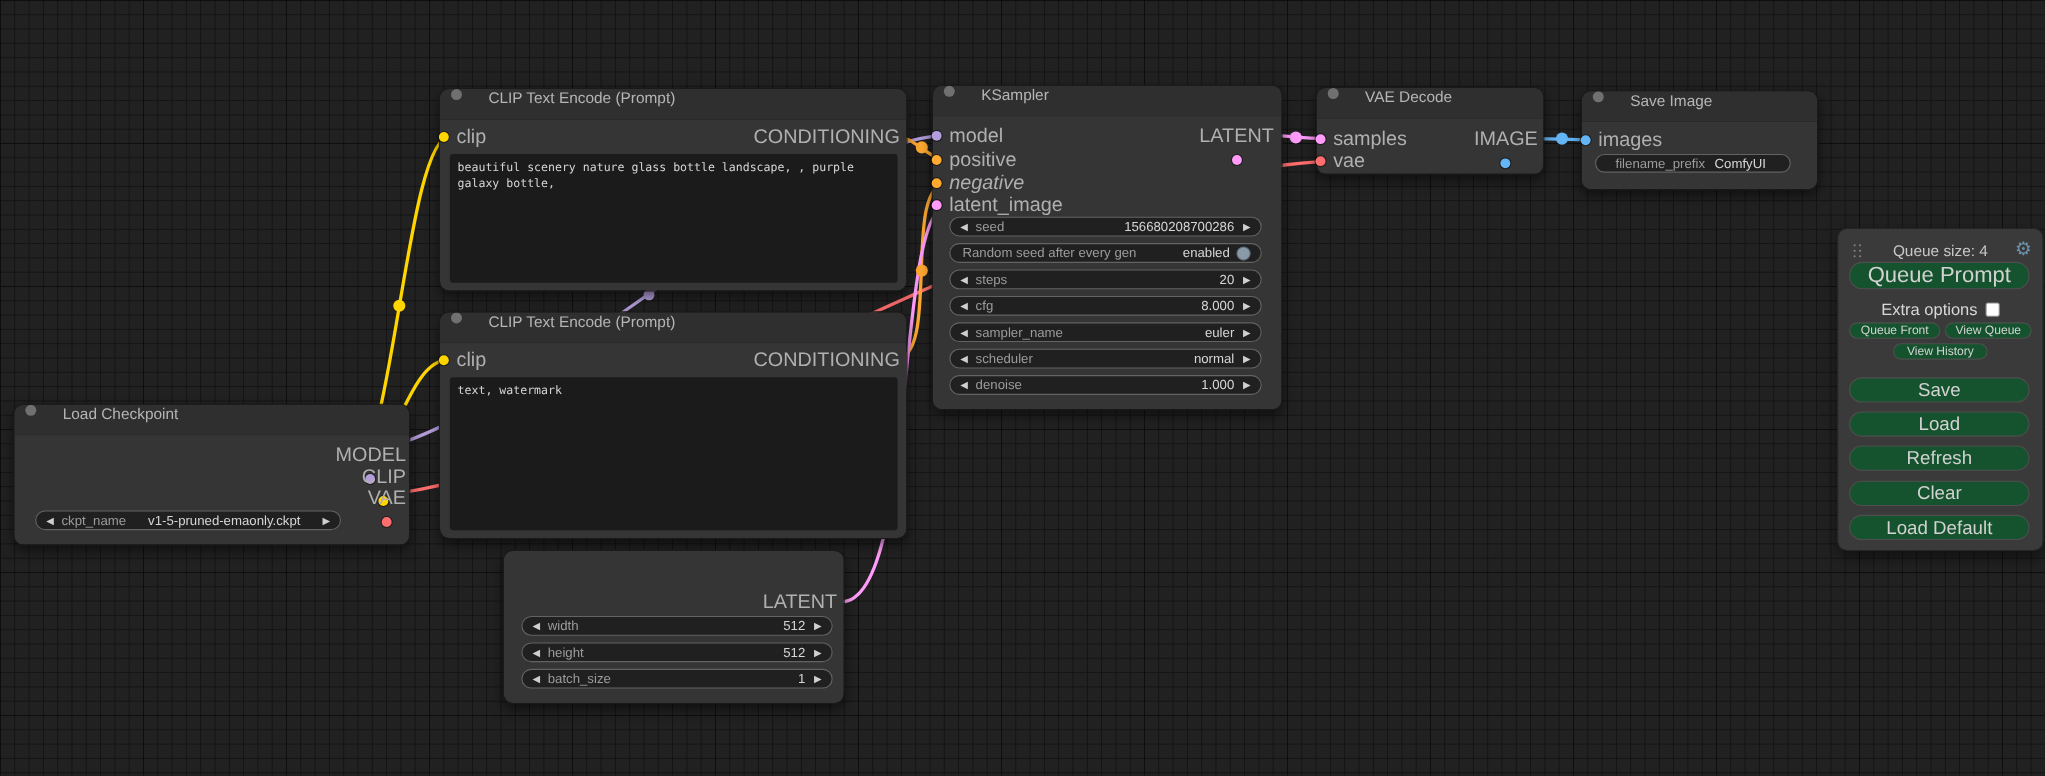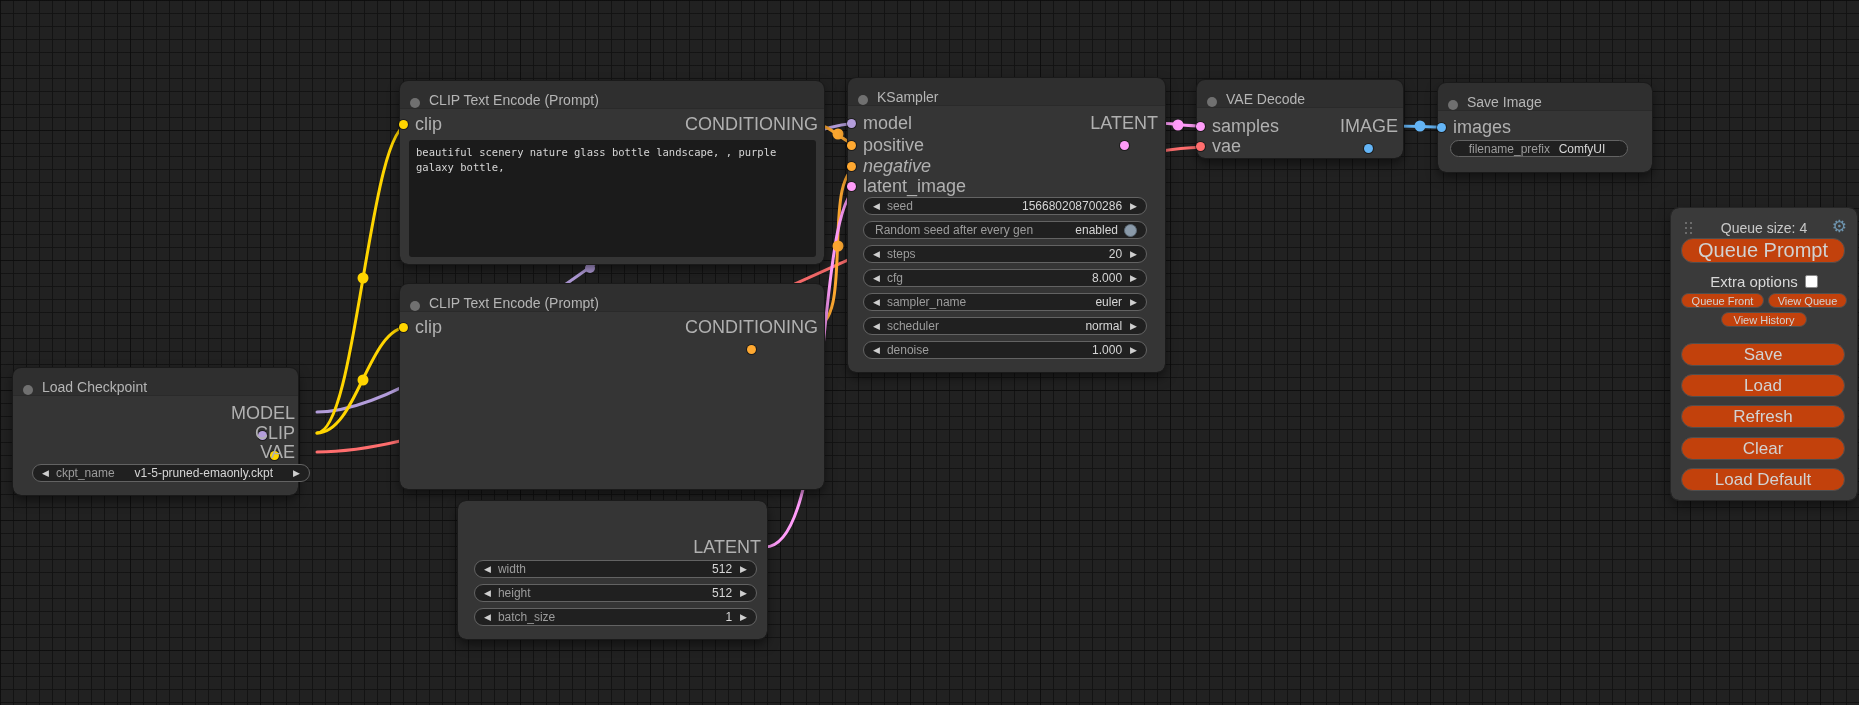--- a/index.html
+++ b/index.html
@@ -29,21 +29,21 @@
   .dt-vae{fill:var(--vae);} .dt-cond{fill:var(--cond);}
   .dt-latent{fill:var(--latent);} .dt-image{fill:var(--image);}
 
   .node{
     position:absolute;z-index:2;background:var(--node-bg);
     border-radius:8px;box-shadow:0 5px 12px rgba(0,0,0,.55);
     outline:1px solid #1a1a1a;
   }
   .node-title{
     height:28px;background:var(--title-bg);border-radius:8px 8px 0 0;
-    display:flex;align-items:flex-end;gap:9px;padding-left:10px;
+    display:flex;align-items:flex-start;gap:24px;padding-left:10px;
     border-bottom:1px solid #2a2a2a;box-sizing:border-box;
   }
   .tdot{width:10px;height:10px;border-radius:50%;background:#707070;flex:none;}
   .ttext{color:#b5b5b5;font-size:14px;white-space:nowrap;}
   .slot{position:absolute;height:20px;display:flex;align-items:center;gap:7px;}
   .slot.in{left:-1px;}
   .slot.out{right:3px;flex-direction:column;}
   .pdot{width:9px;height:9px;border-radius:50%;flex:none;box-shadow:0 0 0 1px rgba(0,0,0,.45);}
   .c-model{background:var(--model);} .c-clip{background:var(--clip);}
   .c-vae{background:var(--vae);} .c-cond{background:var(--cond);}
@@ -71,21 +71,21 @@
   .qpanel{
     position:absolute;z-index:3;background:#3a3a3a;border-radius:8px;
     box-shadow:0 6px 14px rgba(0,0,0,.5);outline:1px solid #262626;
   }
   .qheader{position:absolute;top:10px;left:0;right:0;height:20px;}
   .qsize{position:absolute;left:0;right:0;text-align:center;color:#c8c8c8;font-size:14px;line-height:20px;}
   .gear{position:absolute;right:10px;top:-1px;color:#6d93ad;font-size:17px;line-height:20px;}
   .drag-dots{position:absolute;left:14px;top:4px;width:2px;height:2px;background:#7d7d7d;border-radius:50%;
     box-shadow:0 5px #7d7d7d,0 10px #7d7d7d,5px 0 #7d7d7d,5px 5px #7d7d7d,5px 10px #7d7d7d;}
   .qbtn{
-    position:absolute;background:#c2410c;border:1px solid #4f4f4f;border-radius:12px;
+    position:absolute;background:#14532d;border:1px solid #4f4f4f;border-radius:12px;
     color:#d2d2d2;display:flex;align-items:center;justify-content:center;box-sizing:border-box;
   }
   .qbtn.big{left:10px;width:164px;height:23px;font-size:17px;}
   .qbtn.prompt{left:10px;top:30px;width:164px;height:25px;font-size:20px;}
   .qbtn.small{height:15px;font-size:11px;border-radius:9px;}
   .extra-row{position:absolute;top:64px;left:0;right:0;height:18px;display:flex;align-items:center;justify-content:center;gap:7px;color:#d8d8d8;font-size:15px;}
   .checkbox{width:13px;height:13px;background:#ffffff;border-radius:2px;border:1px solid #8a8a8a;box-sizing:border-box;}
 </style>
 </head>
 <body>
@@ -106,21 +106,21 @@
     <circle class="dt-clip" cx="363" cy="278" r="5.5"></circle>
     <circle class="dt-clip" cx="363" cy="380" r="5.5"></circle>
     <circle class="dt-vae" cx="761" cy="300" r="5"></circle>
     <circle class="dt-cond" cx="838" cy="134" r="5.5"></circle>
     <circle class="dt-cond" cx="838" cy="246" r="5.5"></circle>
     <circle class="dt-latent" cx="813" cy="367" r="5"></circle>
     <circle class="dt-latent" cx="1178" cy="125" r="5.5"></circle>
     <circle class="dt-image" cx="1420" cy="126" r="5.5"></circle>
   </svg>
 
-  <div class="node" style="left:13px;top:368px;width:285px;height:127px;">
+  <div class="node" style="left:13px;top:368px;width:359px;height:127px;">
     <div class="node-title">
       <span class="tdot"></span>
       <span class="ttext">Load Checkpoint</span>
     </div>
     <div class="slot out" style="top:35px;">
       <span class="slabel">MODEL</span>
       <span class="pdot c-model"></span>
     </div>
     <div class="slot out" style="top:55px;">
       <span class="slabel">CLIP</span>
@@ -160,20 +160,21 @@
       <span class="ttext">CLIP Text Encode (Prompt)</span>
     </div>
     <div class="slot in" style="top:33px;">
       <span class="pdot c-clip"></span>
       <span class="slabel">clip</span>
     </div>
     <div class="slot out" style="top:33px;right:6px;">
       <span class="slabel">CONDITIONING</span>
       <span class="pdot c-cond"></span>
     </div>
+    <div class="prompt-text" style="top:59px;left:9px;right:8px;bottom:7px;">text, watermark</div>
   </div>
 
   <div class="node" style="left:848px;top:78px;width:317px;height:294px;">
     <div class="node-title">
       <span class="tdot"></span>
       <span class="ttext">KSampler</span>
     </div>
     <div class="slot in" style="top:35px;">
       <span class="pdot c-model"></span>
       <span class="slabel">model</span>

